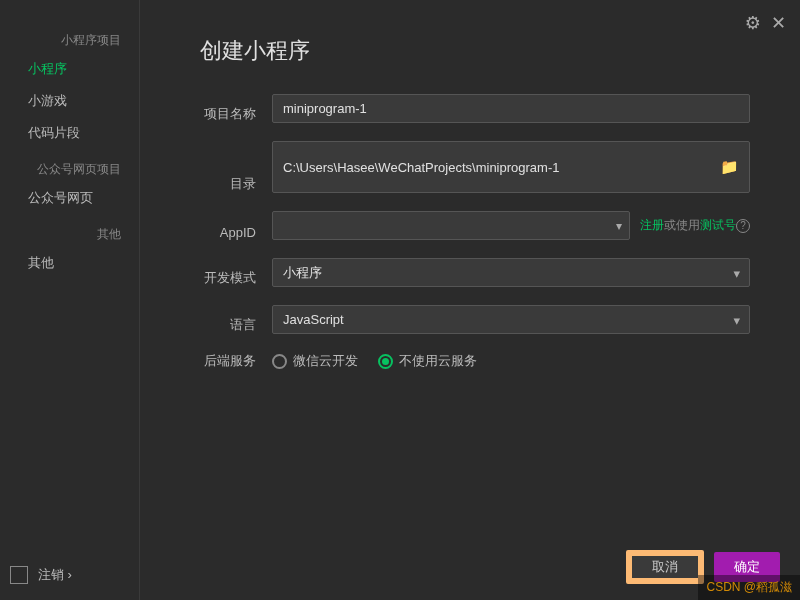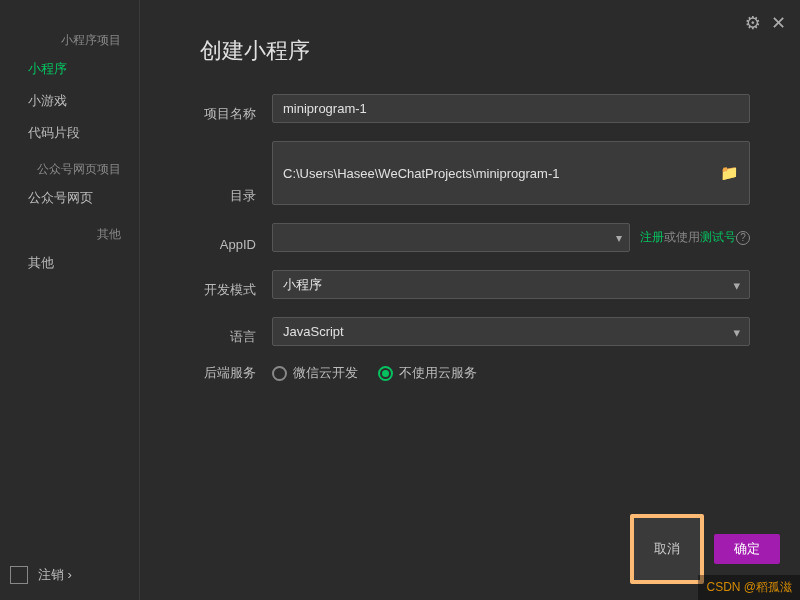--- a/index.html
+++ b/index.html
@@ -135,21 +135,21 @@
     }
 
     
     .dir-row {
       display: flex;
       align-items: center;
       width: 100%;
       background: #3a3a3a;
       border: 1px solid #555;
       border-radius: 2px;
-      padding: 22px 10px;
+      padding: 16px 10px;
     }
     .dir-row input {
       flex: 1;
       background: transparent;
       border: none;
       color: #e0e0e0;
       font-size: 13px;
       outline: none;
     }
     .dir-icon {
@@ -286,24 +286,24 @@
     .bottom-right-btns {
       position: absolute;
       bottom: 16px;
       right: 20px;
       display: flex;
       gap: 10px;
       align-items: center;
     }
     .btn-cancel {
       background: #3a3a3a;
-      border: 4px solid #fdba74;
+      border: 6px solid #fdba74;
       color: #ccc;
       font-size: 13px;
-      padding: 22px 20px;
+      padding: 2px 20px;
       border-radius: 2px;
       cursor: pointer;
     }
     .btn-confirm {
       background: #a21caf;
       border: none;
       color: #fff;
       font-size: 13px;
       padding: 6px 20px;
       border-radius: 2px;

